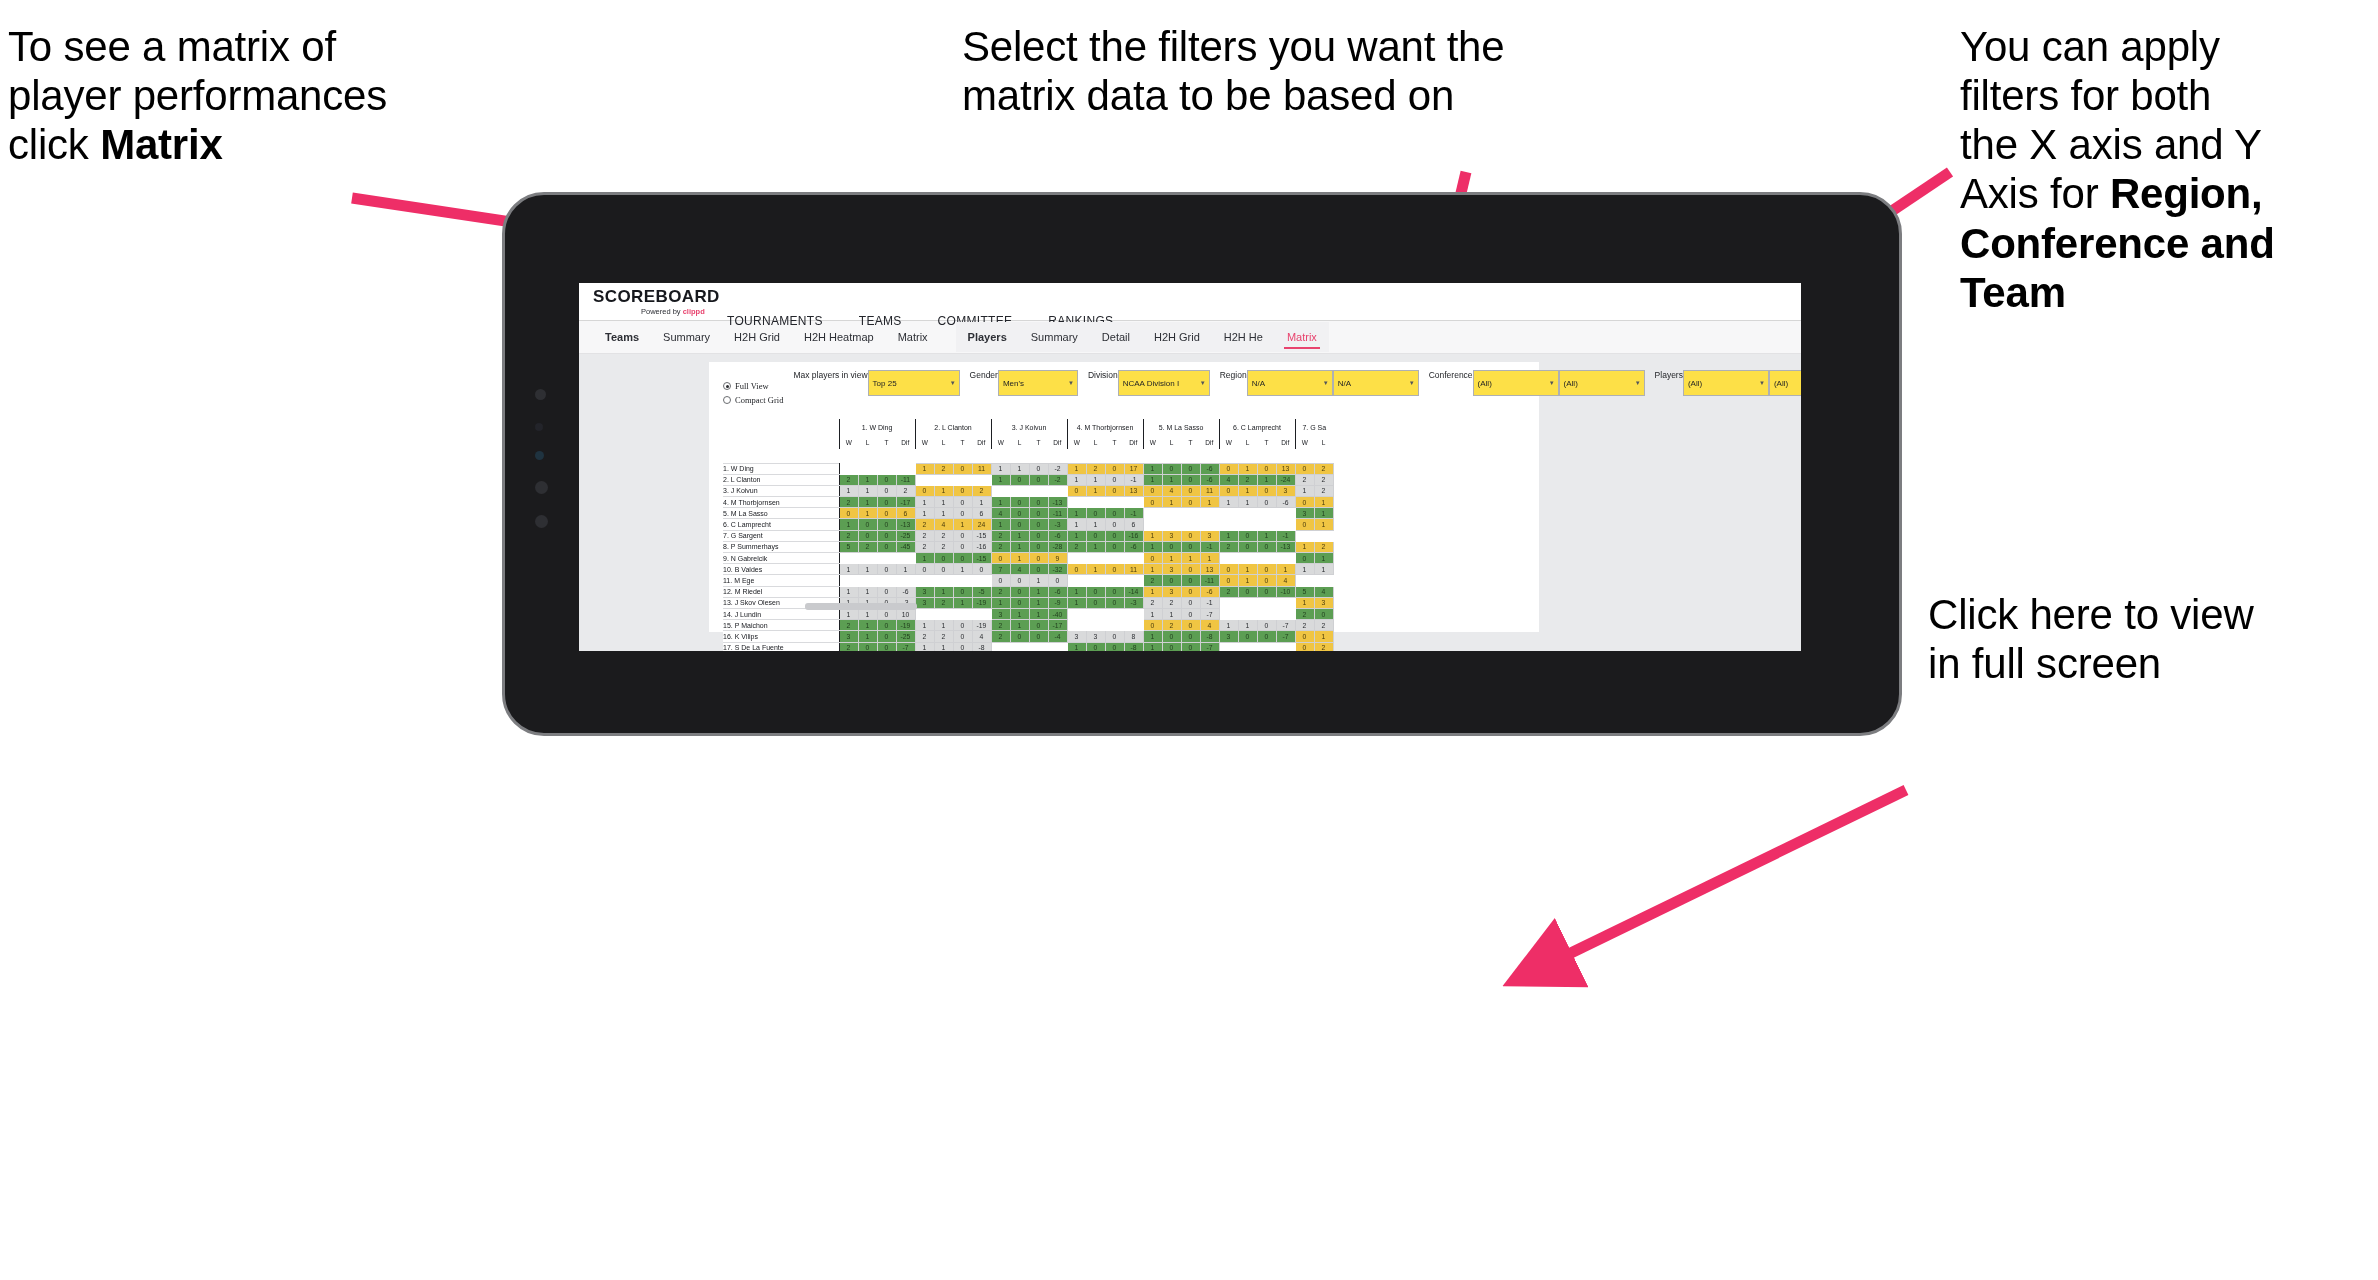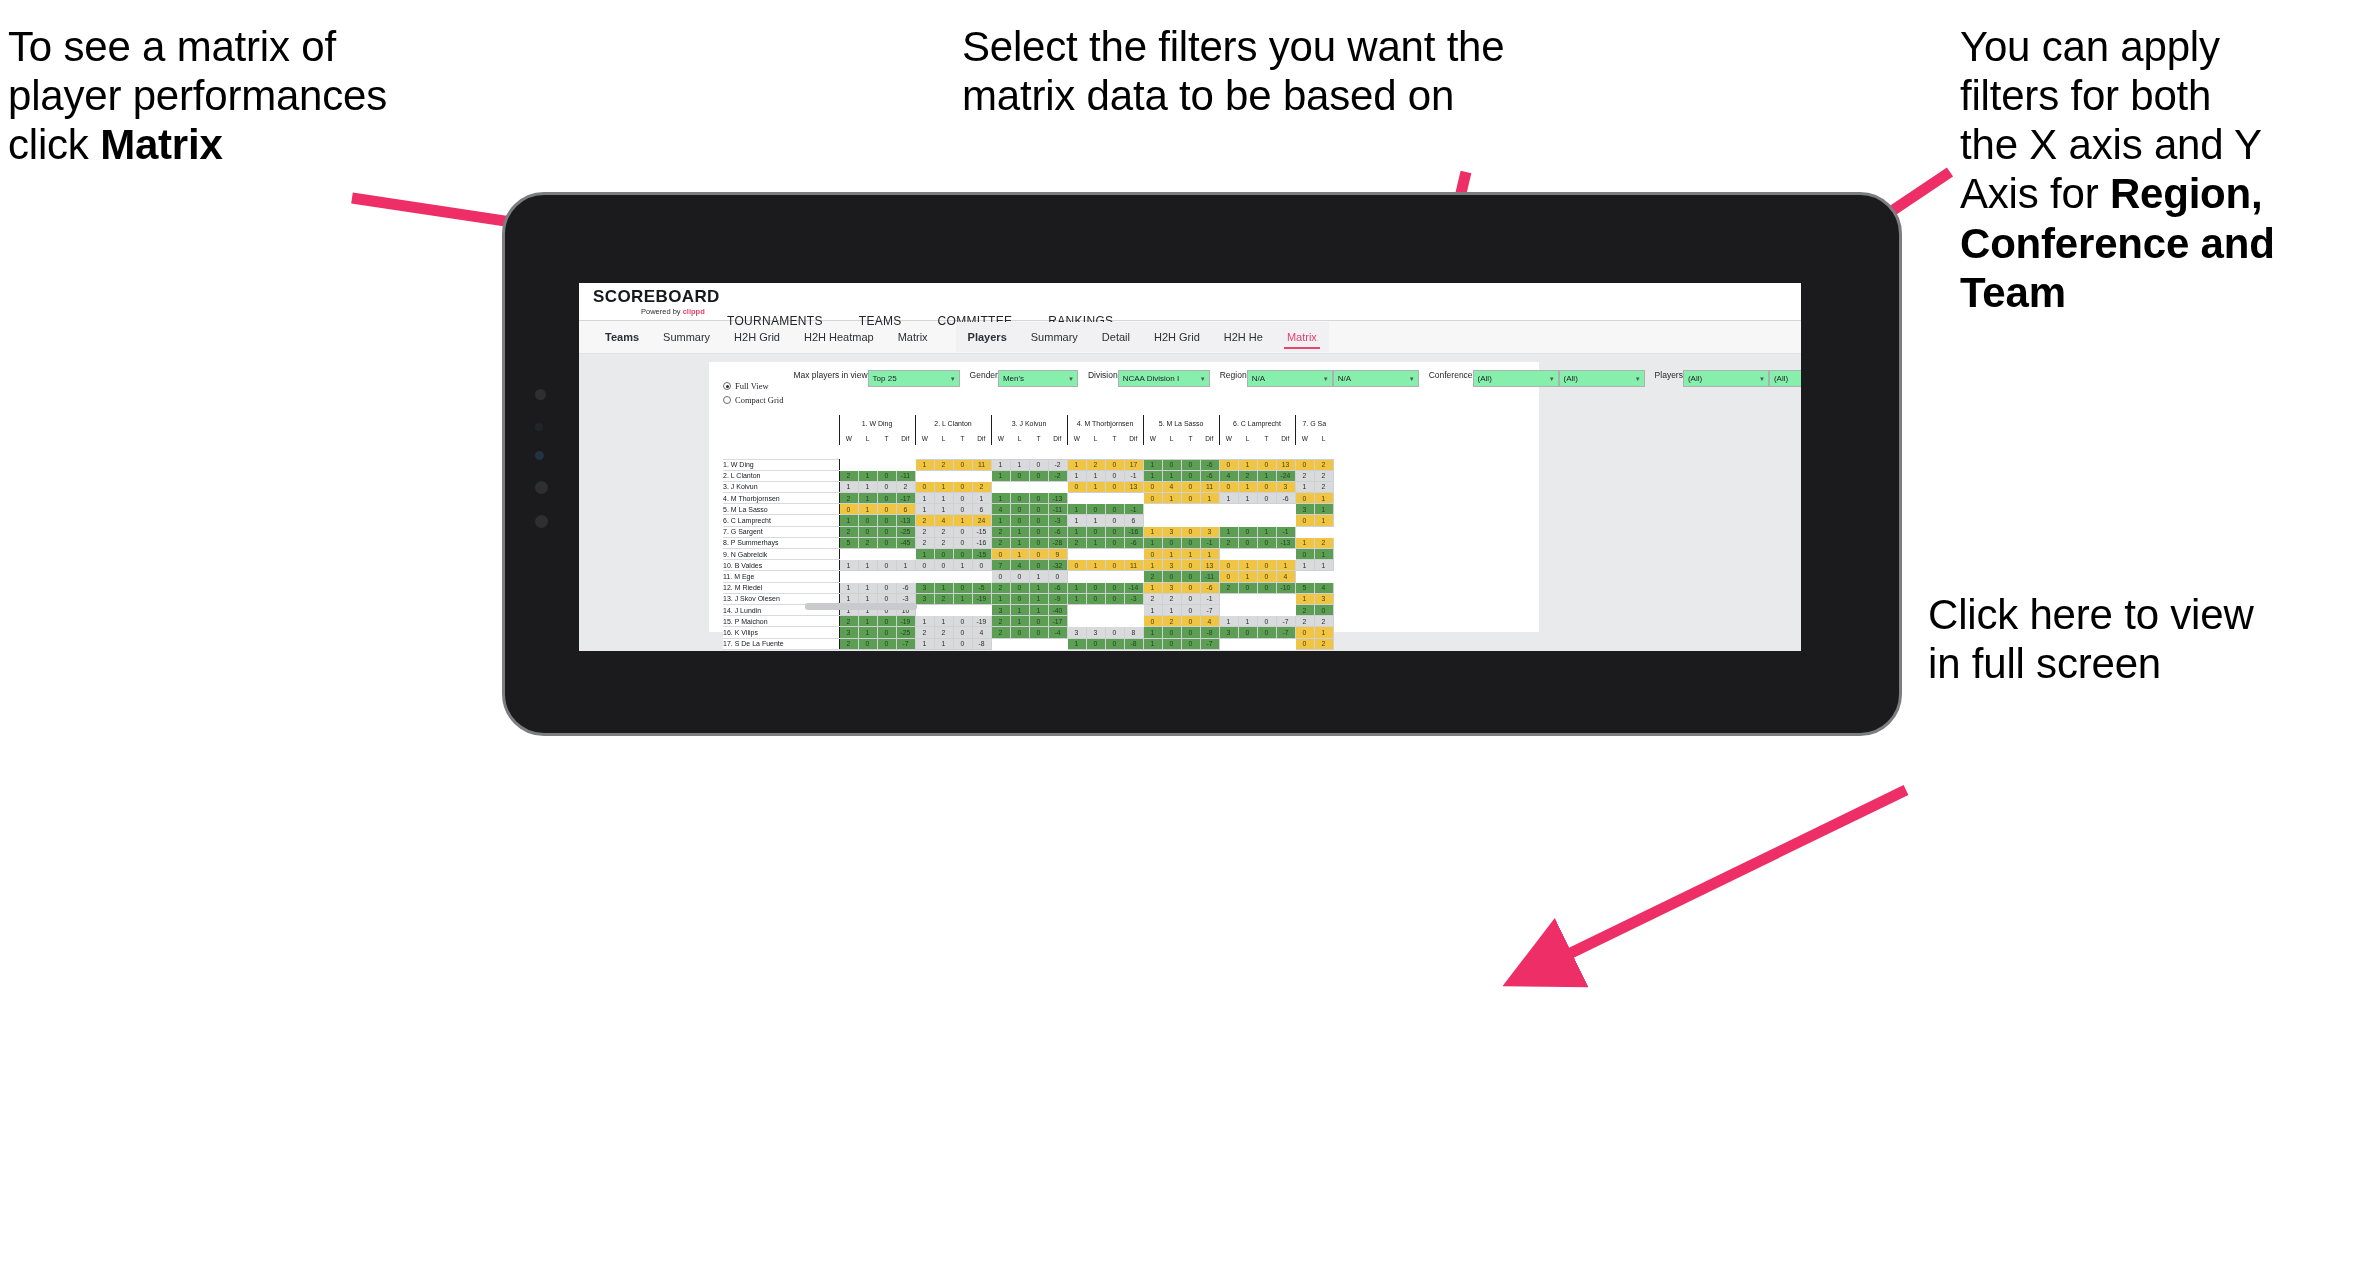--- a/index.html
+++ b/index.html
@@ -126,21 +126,21 @@
   }
   .radio.on::after {
     content: ""; position: absolute; left: 1.5px; top: 1.5px;
     width: 3px; height: 3px; border-radius: 50%; background: #2a2c30;
   }
   .radio-label { font-size: 8.5px; color: #1d1f23; white-space: nowrap; }
 
   .fgroup { display: flex; flex-direction: row; }
   .flabel { font-size: 8.5px; color: #1d1f23; margin-bottom: 3px; white-space: nowrap; }
   .select {
-    height: 17px; background: #86efac; border: 1px solid #aeb0b4;
+    height: 26px; background: #fde047; border: 1px solid #aeb0b4;
     display: flex; align-items: center; justify-content: space-between;
     padding: 0 3px 0 4px; font-size: 8px; color: #1d1f23;
     margin-bottom: 17px; cursor: pointer; white-space: nowrap;
   }
   .select .caret { font-size: 6px; color: #53555a; margin-left: 6px; }
   .w-top { width: 92px; }
   .w-gen { width: 80px; }
   .w-div { width: 92px; }
   .w-reg { width: 86px; }
   .w-con { width: 86px; }

